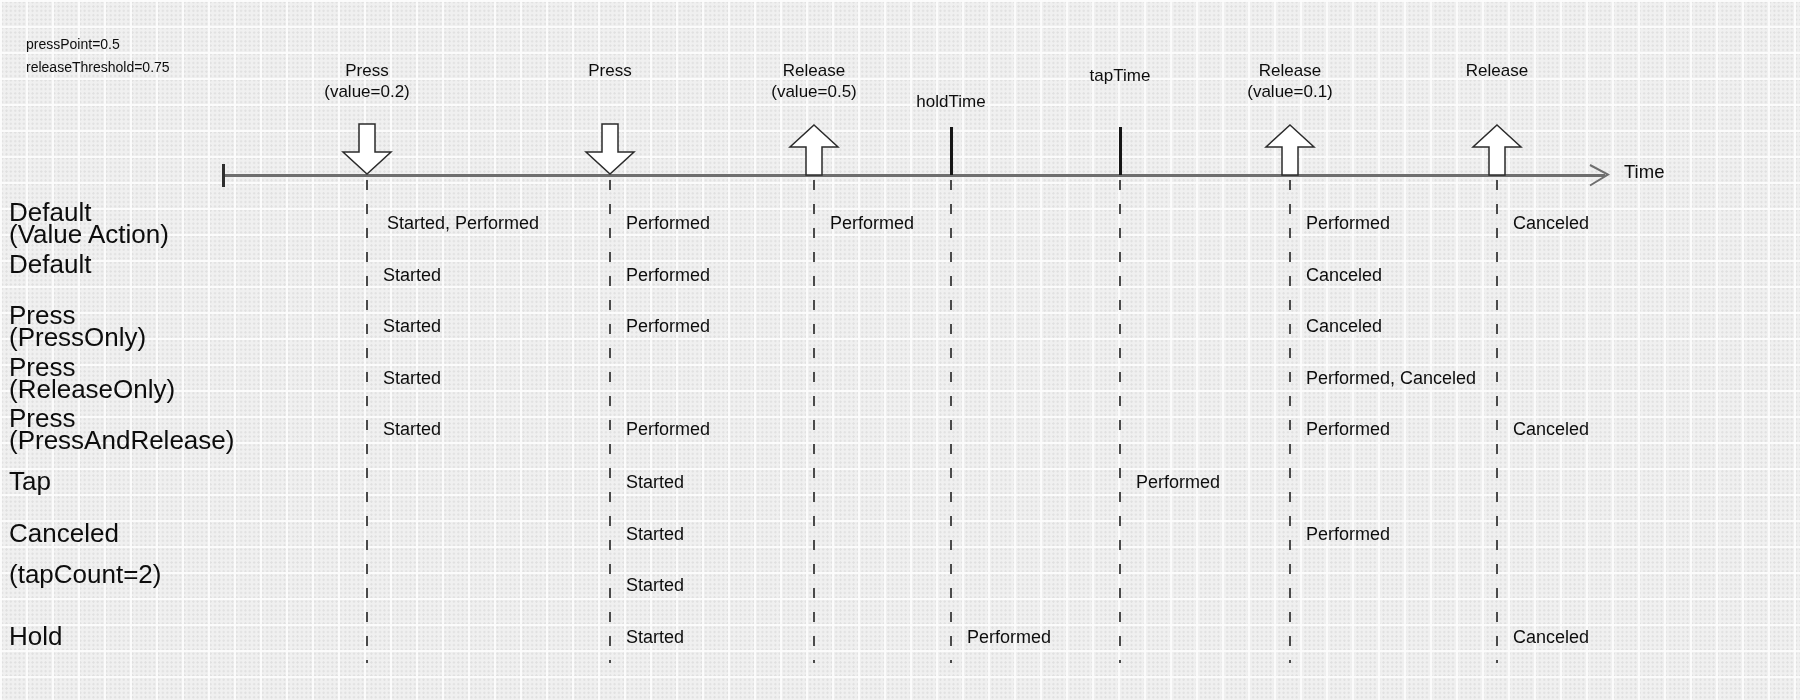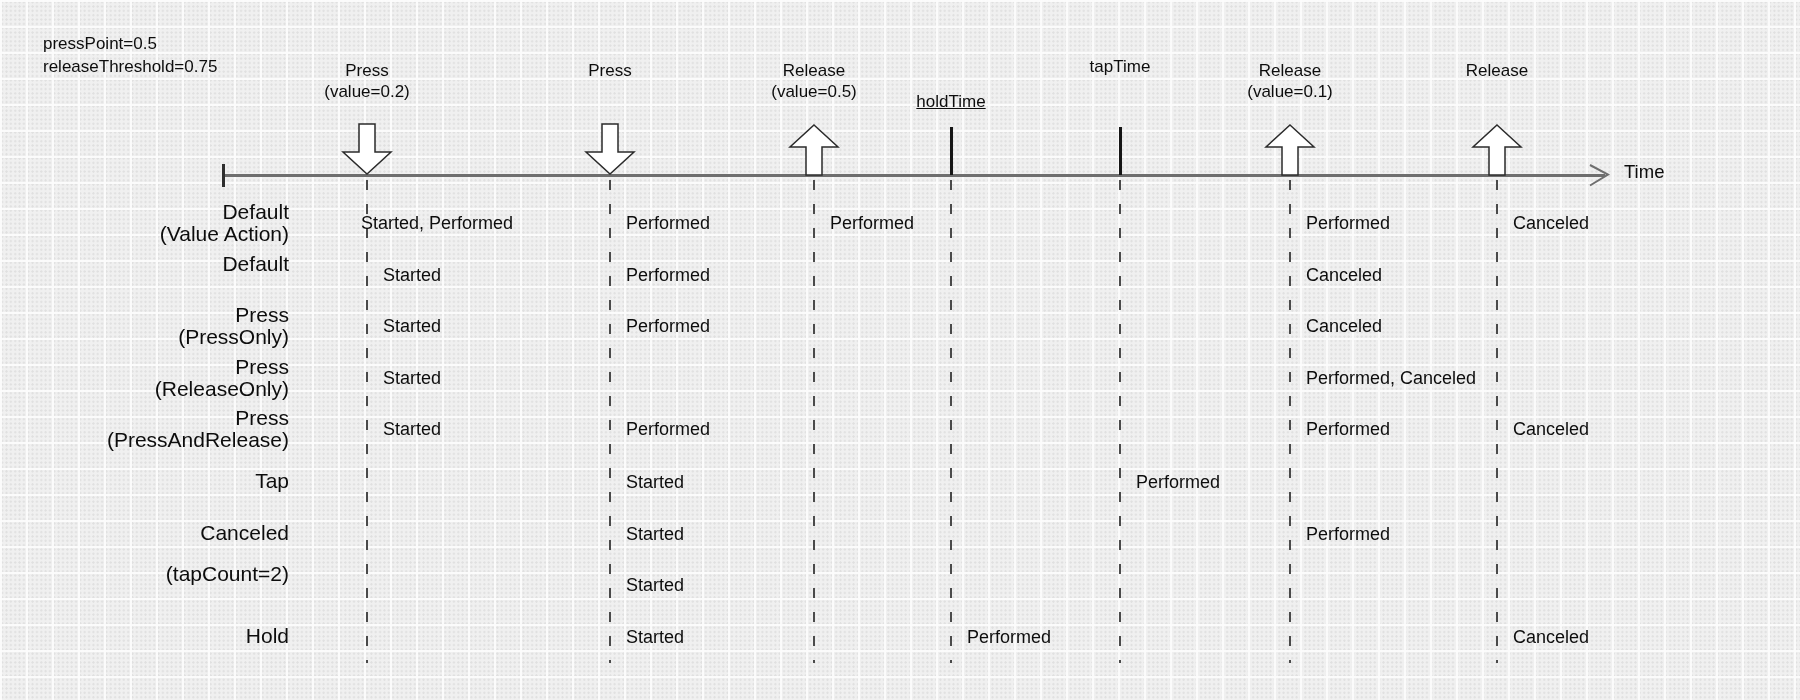--- a/index.html
+++ b/index.html
@@ -9,31 +9,31 @@
     background-color:#f0f0f0;
     background-image:
       repeating-linear-gradient(to right, rgba(252,252,252,0.92) 0px, rgba(252,252,252,0.92) 2px, transparent 2px, transparent 26px),
       repeating-linear-gradient(to bottom, rgba(252,252,252,0.92) 0px, rgba(252,252,252,0.92) 2px, transparent 2px, transparent 26px),
       radial-gradient(circle, #e0e0e0 0.9px, rgba(0,0,0,0) 1.3px);
     background-size:auto,auto,4.35px 4.35px;
     font-family:"Liberation Sans", sans-serif;
     color:#0d0d0d;
     overflow:hidden;
   }
-  .settings{position:absolute;left:43px;top:33px;font-size:17px;line-height:22.5px;white-space:nowrap;}
+  .settings{position:absolute;left:26px;top:33px;font-size:14px;line-height:22.5px;white-space:nowrap;}
   .axis-line{position:absolute;left:223px;top:174px;width:1382px;height:3px;background:#6e6e6e;}
   .axis-start-tick{position:absolute;left:222px;top:164px;width:3px;height:23px;background:#2e2e2e;}
   .axis-arrowhead{position:absolute;left:1589px;top:164px;}
   .time-label{position:absolute;left:1624px;top:161px;font-size:18.5px;line-height:22px;white-space:nowrap;}
   .event-dash{position:absolute;top:180px;width:2px;height:483px;
     background-image:repeating-linear-gradient(to bottom,#4a4a4a 0px,#4a4a4a 10px,transparent 10px,transparent 24px);}
   .time-tick{position:absolute;top:127px;width:3px;height:48px;background:#161616;}
   .event-label{position:absolute;width:260px;text-align:center;font-size:17px;line-height:20.5px;white-space:nowrap;}
   .arrow-marker{position:absolute;}
-  .row-label{position:absolute;left:9px;width:280px;text-align:right;font-size:21px;line-height:22px;white-space:nowrap;}
+  .row-label{position:absolute;left:9px;width:280px;text-align:left;font-size:26px;line-height:22px;white-space:nowrap;}
   .cell-text{position:absolute;font-size:18px;line-height:21px;white-space:nowrap;}
 </style>
 </head>
 <body>
 
 <div class="stage">
   <div class="settings">
     <div>pressPoint=0.5</div>
     <div>releaseThreshold=0.75</div>
   </div>
@@ -64,26 +64,26 @@
       <div class="event-dash" style="left: 813px;"></div>
       <svg width="52" height="52" viewBox="0 0 52 52" class="arrow-marker" style="left: 788px; top: 124px;">
         <polygon points="26,1 50,23 34,23 34,51 18,51 18,23 2,23" fill="#ffffff" stroke="#2b2b2b" stroke-width="1.5"></polygon>
       </svg>
       <div class="event-label" style="left: 684px; top: 61px;">
         <div>Release</div>
         <div>(value=0.5)</div>
       </div>
       <div class="event-dash" style="left: 950px;"></div>
       <div class="time-tick" style="left: 950px;"></div>
-      <div class="event-label" style="left: 821px; top: 92px; text-decoration: underline;">
+      <div class="event-label" style="left: 821px; top: 92px;">
         <div>holdTime</div>
       </div>
       <div class="event-dash" style="left: 1119px;"></div>
       <div class="time-tick" style="left: 1119px;"></div>
-      <div class="event-label" style="left: 990px; top: 57px;">
+      <div class="event-label" style="left: 990px; top: 66px;">
         <div>tapTime</div>
       </div>
       <div class="event-dash" style="left: 1289px;"></div>
       <svg width="52" height="52" viewBox="0 0 52 52" class="arrow-marker" style="left: 1264px; top: 124px;">
         <polygon points="26,1 50,23 34,23 34,51 18,51 18,23 2,23" fill="#ffffff" stroke="#2b2b2b" stroke-width="1.5"></polygon>
       </svg>
       <div class="event-label" style="left: 1160px; top: 61px;">
         <div>Release</div>
         <div>(value=0.1)</div>
       </div>
@@ -93,21 +93,21 @@
       </svg>
       <div class="event-label" style="left: 1367px; top: 61px;">
         <div>Release</div>
       </div>
     </div>
   <div id="rows-layer">
       <div class="row-label" style="top: 201px;">
         <div>Default</div>
         <div>(Value Action)</div>
       </div>
-      <div class="cell-text" style="left: 361px; top: 213px;">Started, Performed</div>
+      <div class="cell-text" style="left: 387px; top: 213px;">Started, Performed</div>
       <div class="cell-text" style="left: 626px; top: 213px;">Performed</div>
       <div class="cell-text" style="left: 830px; top: 213px;">Performed</div>
       <div class="cell-text" style="left: 1306px; top: 213px;">Performed</div>
       <div class="cell-text" style="left: 1513px; top: 213px;">Canceled</div>
       <div class="row-label" style="top: 253px;">
         <div>Default</div>
       </div>
       <div class="cell-text" style="left: 383px; top: 265px;">Started</div>
       <div class="cell-text" style="left: 626px; top: 265px;">Performed</div>
       <div class="cell-text" style="left: 1306px; top: 265px;">Canceled</div>

